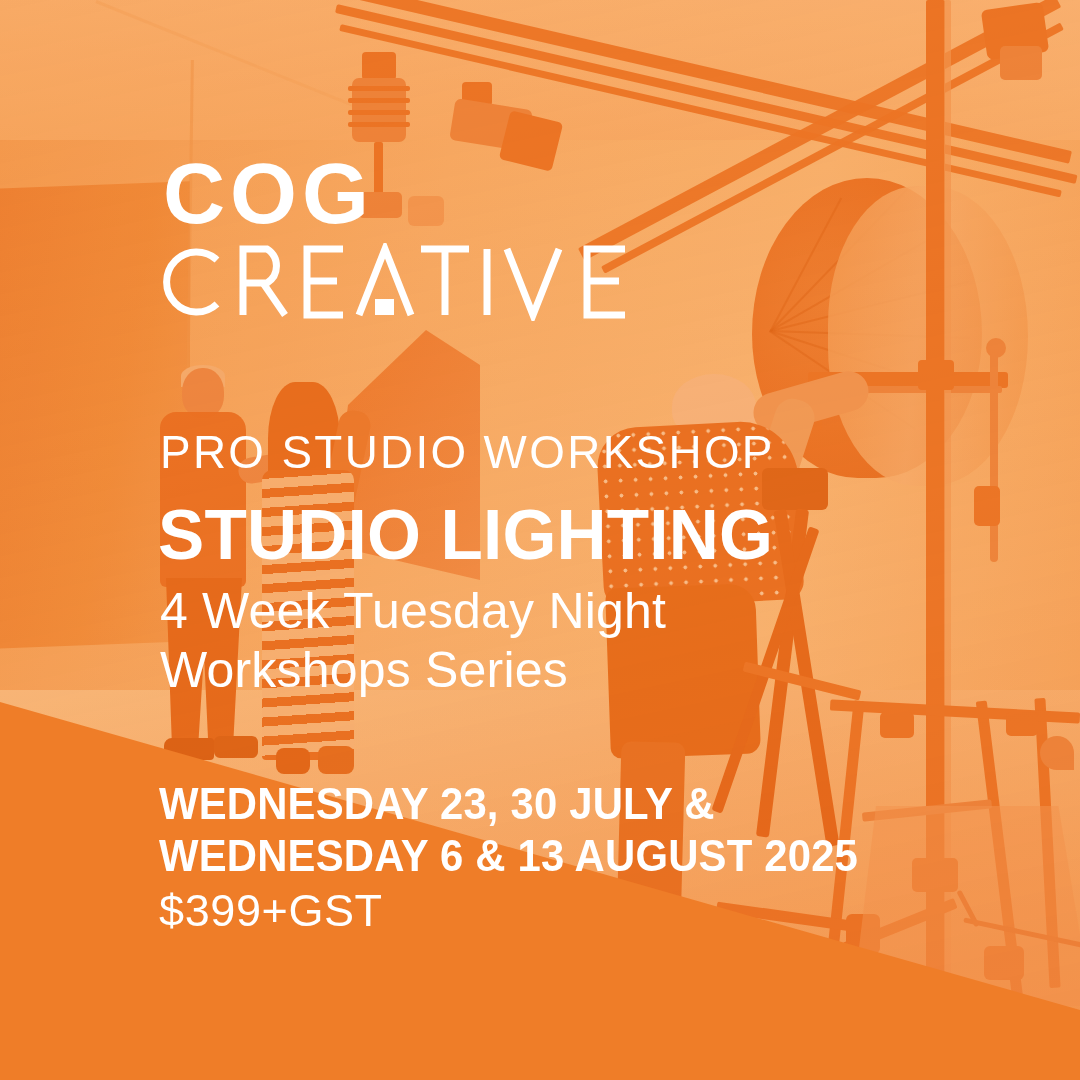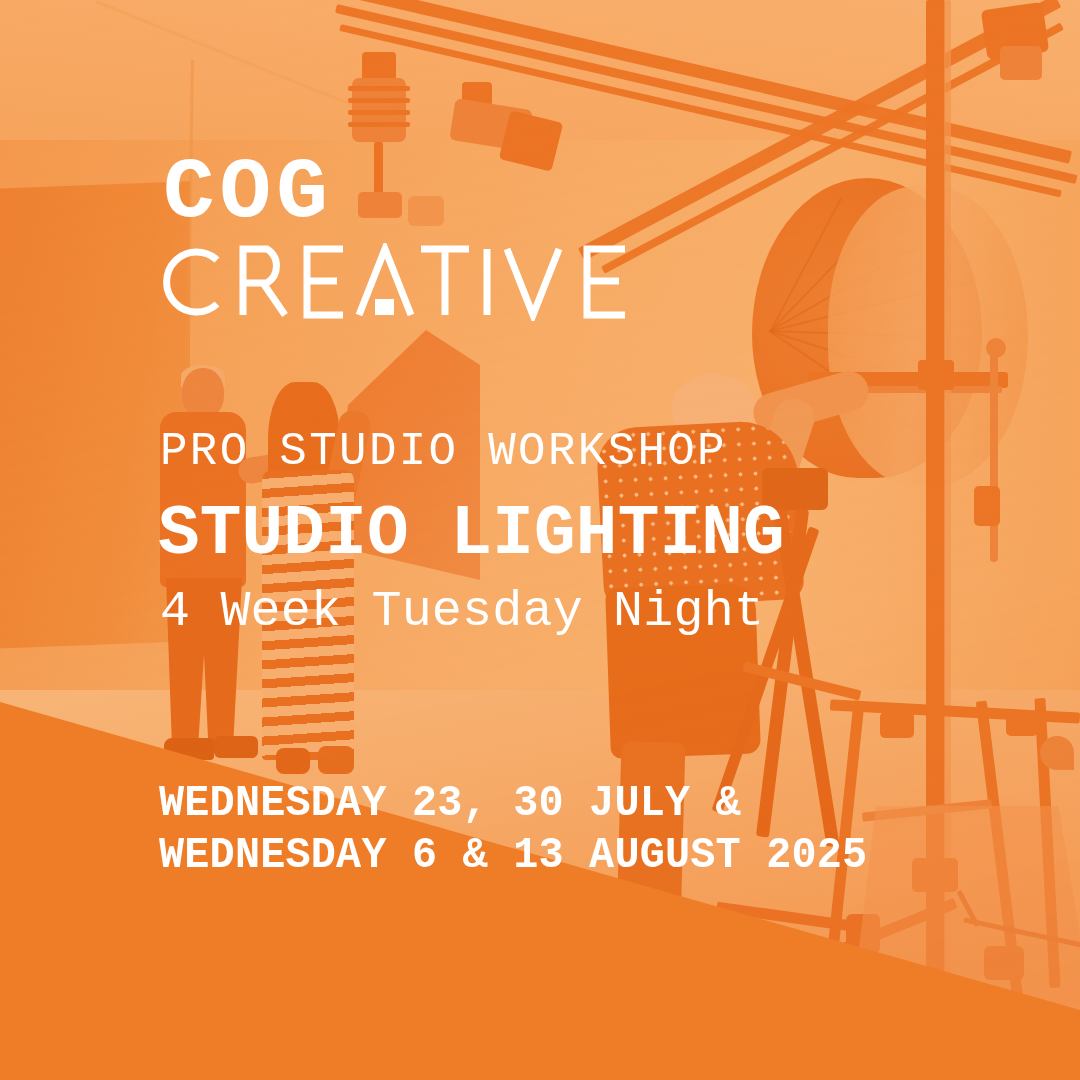--- a/index.html
+++ b/index.html
@@ -260,21 +260,20 @@
     background: linear-gradient(168deg, rgba(247,174,100,.30) 0%, rgba(240,133,50,.16) 60%, rgba(239,125,40,.24) 100%);
     mix-blend-mode: multiply;
     pointer-events: none;
   }
 
   
   .content {
     position: absolute;
     inset: 0;
     color: #ffffff;
-    font-family: Liberation Mono, monospace;
   }
 
   
   .logo {
     position: absolute;
     left: 163px;
     top: 152px;
   }
   .logo-cog {
     display: block;
@@ -540,21 +539,23 @@
         </svg>
       </span>
     </div>
 
     <div class="eyebrow">PRO STUDIO WORKSHOP</div>
 
     <div class="headline">STUDIO LIGHTING</div>
 
     <div class="subtitle">
       <span>4 Week Tuesday Night</span>
+      <span>Workshops Series</span>
     </div>
 
     <div class="details">
       <span class="detail-date">WEDNESDAY 23, 30 JULY &amp;</span>
       <span class="detail-date">WEDNESDAY 6 &amp; 13 AUGUST 2025</span>
+      <span class="detail-light">$399+GST</span>
     </div>
 
   </div>
 </div>
 
 </body></html>

